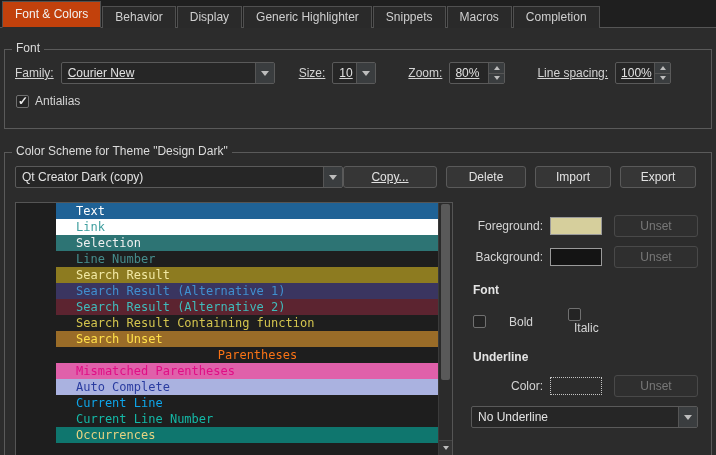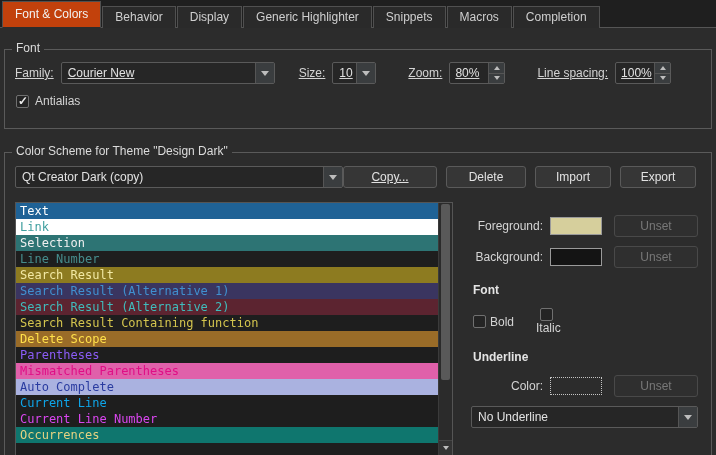--- a/index.html
+++ b/index.html
@@ -87,40 +87,40 @@
   .btn.del{width:80px;}
   .btn.imp{width:76px;}
   .btn.exp{width:76px;}
   
   .color-list{
     position:absolute;top:49px;left:10px;width:438px;bottom:7px;
     background:#1e1e1e;border:1px solid #555;box-sizing:border-box;overflow:hidden;
   }
   .list-rows{position:absolute;top:0;left:0;right:13px;bottom:0;}
   .crow{
-    height:16px;line-height:16px;padding-left:4px;
+    height:16px;line-height:16px;padding-left:20px;
     font-family:"DejaVu Sans Mono","Liberation Mono",monospace;font-size:12px;
-    white-space:nowrap;overflow:hidden;cursor:default;
+    white-space:nowrap;overflow:hidden;cursor:default;margin-left:40px;
   }
   .vscroll{position:absolute;top:0;right:0;bottom:0;width:13px;background:#2b2b2b;border-left:1px solid #3b3b3b;}
   .vhandle{position:absolute;top:1px;left:2px;right:2px;height:70%;background:#595959;border-radius:2px;}
   .vbtn-down{
     position:absolute;bottom:0;left:0;right:0;height:14px;background:#333;
     border-top:1px solid #454545;display:flex;align-items:center;justify-content:center;
   }
   
   .detail{position:absolute;top:49px;left:466px;right:13px;padding-top:13px;}
   .d-row{display:flex;align-items:center;margin-bottom:9px;}
   .d-label{width:72px;flex:none;text-align:right;margin-right:7px;white-space:nowrap;}
   .swatch{width:52px;height:18px;flex:none;box-sizing:border-box;border:1px solid #9a9a9a;background:#000;}
   .swatch.dotted{border:1px dotted #c4c4c4;background:transparent;}
   .btn.unset{margin-left:12px;width:84px;flex:none;padding:0;}
   .sec-heading{font-weight:bold;color:#e4e4e4;margin:15px 0 11px 2px;}
   .cb-row{display:flex;align-items:center;margin-left:2px;}
-  .cb-row .cb-label{margin-left:4px;}
+  .cb-row .cb-label{margin-left:23px;}
   .cb-item{display:flex;align-items:center;}
   .cb-item + .cb-item{margin-left:18px;flex-direction:column;}
   .combo.underline{width:100%;margin-top:5px;box-sizing:border-box;}
 </style>
 </head>
 <body>
 
 <div class="tabbar">
   <div class="tab active">Font &amp; Colors</div>
   <div class="tab">Behavior</div>
@@ -205,26 +205,26 @@
   <div class="color-list">
     <div class="list-rows">
       <div class="crow" style="background: rgb(31, 98, 150); color: rgb(255, 255, 255);">Text</div>
       <div class="crow" style="background: #ffffff; color: rgb(63, 159, 159);">Link</div>
       <div class="crow" style="background: rgb(45, 116, 116); color: rgb(240, 240, 240);">Selection</div>
       <div class="crow" style="background: rgb(30, 30, 30); color: rgb(70, 140, 140);">Line Number</div>
       <div class="crow" style="background: rgb(141, 123, 32); color: rgb(242, 233, 164);">Search Result</div>
       <div class="crow" style="background: rgb(58, 53, 96); color: rgb(64, 144, 208);">Search Result (Alternative 1)</div>
       <div class="crow" style="background: rgb(92, 36, 48); color: rgb(64, 188, 188);">Search Result (Alternative 2)</div>
       <div class="crow" style="background: rgb(30, 30, 30); color: rgb(212, 197, 78);">Search Result Containing function</div>
-      <div class="crow" style="background: rgb(154, 108, 40); color: rgb(255, 224, 74);">Delete Scope</div>
-      <div class="crow" style="background: rgb(30, 30, 30); color: #8b5cf6;">Parentheses</div>
+      <div class="crow" style="background: rgb(154, 108, 40); color: rgb(255, 224, 74);">Search Unset</div>
+      <div class="crow" style="background: rgb(30, 30, 30); color: #f97316; text-align: center;">Parentheses</div>
       <div class="crow" style="background: rgb(224, 96, 170); color: rgb(224, 14, 134);">Mismatched Parentheses</div>
       <div class="crow" style="background: rgb(170, 178, 224); color: rgb(42, 60, 160);">Auto Complete</div>
       <div class="crow" style="background: rgb(30, 30, 30); color: #0ea5e9;">Current Line</div>
-      <div class="crow" style="background: rgb(30, 30, 30); color: #d946ef;">Current Line Number</div>
+      <div class="crow" style="background: rgb(30, 30, 30); color: #14b8a6;">Current Line Number</div>
       <div class="crow" style="background: #0f766e; color: rgb(230, 211, 130);">Occurrences</div>
     </div>
     <div class="vscroll">
       <div class="vhandle"></div>
       <div class="vbtn-down">
           <span class="tri-down sm"></span>
         </div>
     </div>
   </div>
 

